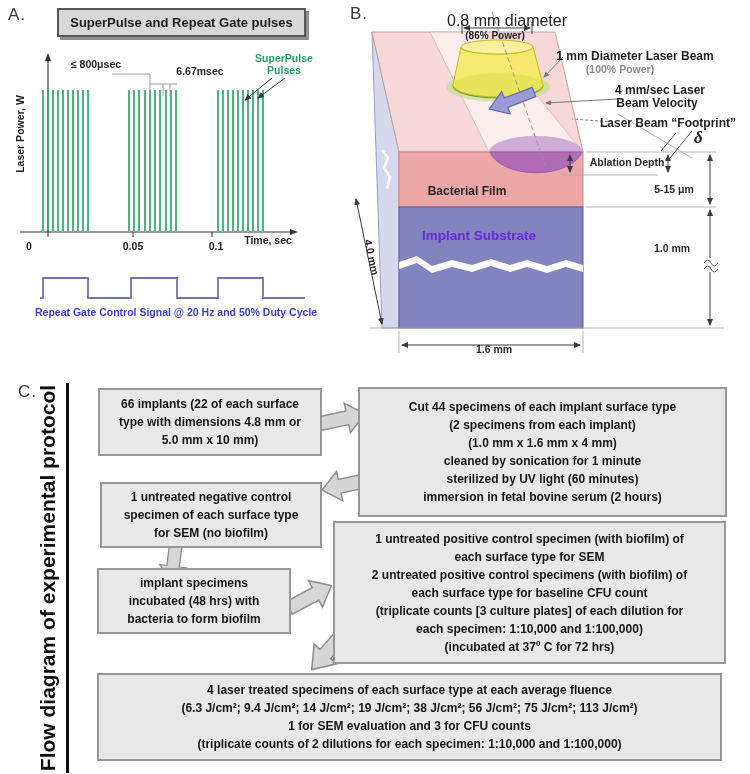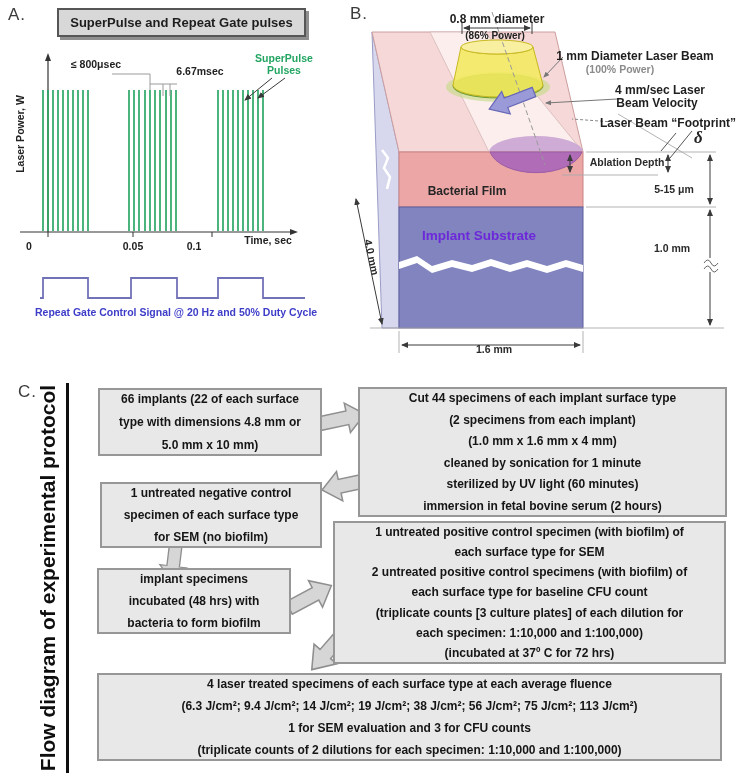--- a/index.html
+++ b/index.html
@@ -12,21 +12,21 @@
   .titlebox{position:absolute;background:#d8d8d8;border:2px solid #565656;
             box-shadow:3px 3px 0 #8f8f8f;display:flex;flex-direction:column;
             justify-content:center;align-items:center;font-weight:bold;color:#1d1d1d;}
   .titlebox .ln{font-size:13px;line-height:15px;}
   .small-b{font-size:10.5px;font-weight:bold;color:#222;}
   .green{color:#23a562;}
   .blue{color:#3d3dc8;}
   .gray{color:#8b8b8b;}
   .rot{transform-origin:center center;}
   .flowbox{position:absolute;background:#e8e8e8;border:2px solid #979797;
-           display:flex;flex-direction:column;justify-content:space-between;align-items:center;}
+           display:flex;flex-direction:column;justify-content:center;align-items:center;}
   .flowbox .ln{font-size:12px;line-height:18px;font-weight:bold;color:#151515;text-align:center;}
   .side-title{position:absolute;left:36px;top:383px;width:390px;height:30px;
               transform:rotate(-90deg) translateX(-100%);transform-origin:top left;
               font-size:21px;font-weight:bold;color:#0e0e0e;text-align:center;
               border-bottom:3px solid #0e0e0e;}
   .b-lbl{font-size:12px;font-weight:bold;color:#1f1f1f;}
   .dim-lbl{font-size:10.5px;font-weight:bold;color:#2a2a2a;}
 </style>
 </head>
 <body>
@@ -153,26 +153,26 @@
   <div class="titlebox" style="left:57px;top:8px;width:245px;height:25px">
     <div class="ln">SuperPulse and Repeat Gate pulses</div>
   </div>
   <div class="t small-b ctr rot" style="left:-25px;top:128px;width:90px;transform:rotate(-90deg)">Laser Power, W</div>
   <div class="t small-b ctr" style="left:56px;top:58px;width:80px">≤ 800μsec</div>
   <div class="t small-b ctr" style="left:160px;top:65px;width:80px">6.67msec</div>
   <div class="t small-b ctr green" style="left:244px;top:52px;width:80px">SuperPulse</div>
   <div class="t small-b ctr green" style="left:244px;top:64px;width:80px">Pulses</div>
   <div class="t small-b ctr" style="left:19px;top:240px;width:20px">0</div>
   <div class="t small-b ctr" style="left:113px;top:240px;width:40px">0.05</div>
-  <div class="t small-b ctr" style="left:174px;top:240px;width:40px">0.1</div>
+  <div class="t small-b ctr" style="left:196px;top:240px;width:40px">0.1</div>
   <div class="t small-b ctr" style="left:238px;top:234px;width:60px">Time, sec</div>
   <div class="t small-b ctr blue" style="left:35px;top:306px;width:240px;font-size:10.5px">Repeat Gate Control Signal @ 20 Hz and 50% Duty Cycle</div>
 
   <div class="t panel-label" style="left:350px;top:4px">B.</div>
-  <div class="t ctr" style="left:447px;top:12px;width:100px;font-size:12px;font-weight:bold">0.8 mm diameter</div>
+  <div class="t ctr" style="left:447px;top:12px;width:100px;font-size:16px;font-weight:normal">0.8 mm diameter</div>
   <div class="t ctr" style="left:445px;top:30px;width:100px;font-size:10px;font-weight:bold">(86% Power)</div>
   <div class="t b-lbl ctr" style="left:555px;top:49px;width:160px">1 mm Diameter Laser Beam</div>
   <div class="t ctr gray" style="left:545px;top:63px;width:150px;font-size:10.5px">(100% Power)</div>
   <div class="t b-lbl ctr" style="left:585px;top:83px;width:150px">4 mm/sec Laser</div>
   <div class="t b-lbl ctr" style="left:582px;top:96px;width:150px">Beam Velocity</div>
   <div class="t b-lbl ctr" style="left:593px;top:116px;width:150px">Laser Beam “Footprint”</div>
   <div class="t" style="left:694px;top:128px;font-size:17px;font-weight:bold;font-style:italic;font-family:'Liberation Serif',serif">δ</div>
   <div class="t dim-lbl ctr" style="left:557px;top:156px;width:140px">Ablation Depth</div>
   <div class="t dim-lbl ctr" style="left:634px;top:183px;width:80px">5-15 μm</div>
   <div class="t dim-lbl ctr" style="left:632px;top:242px;width:80px">1.0 mm</div>

